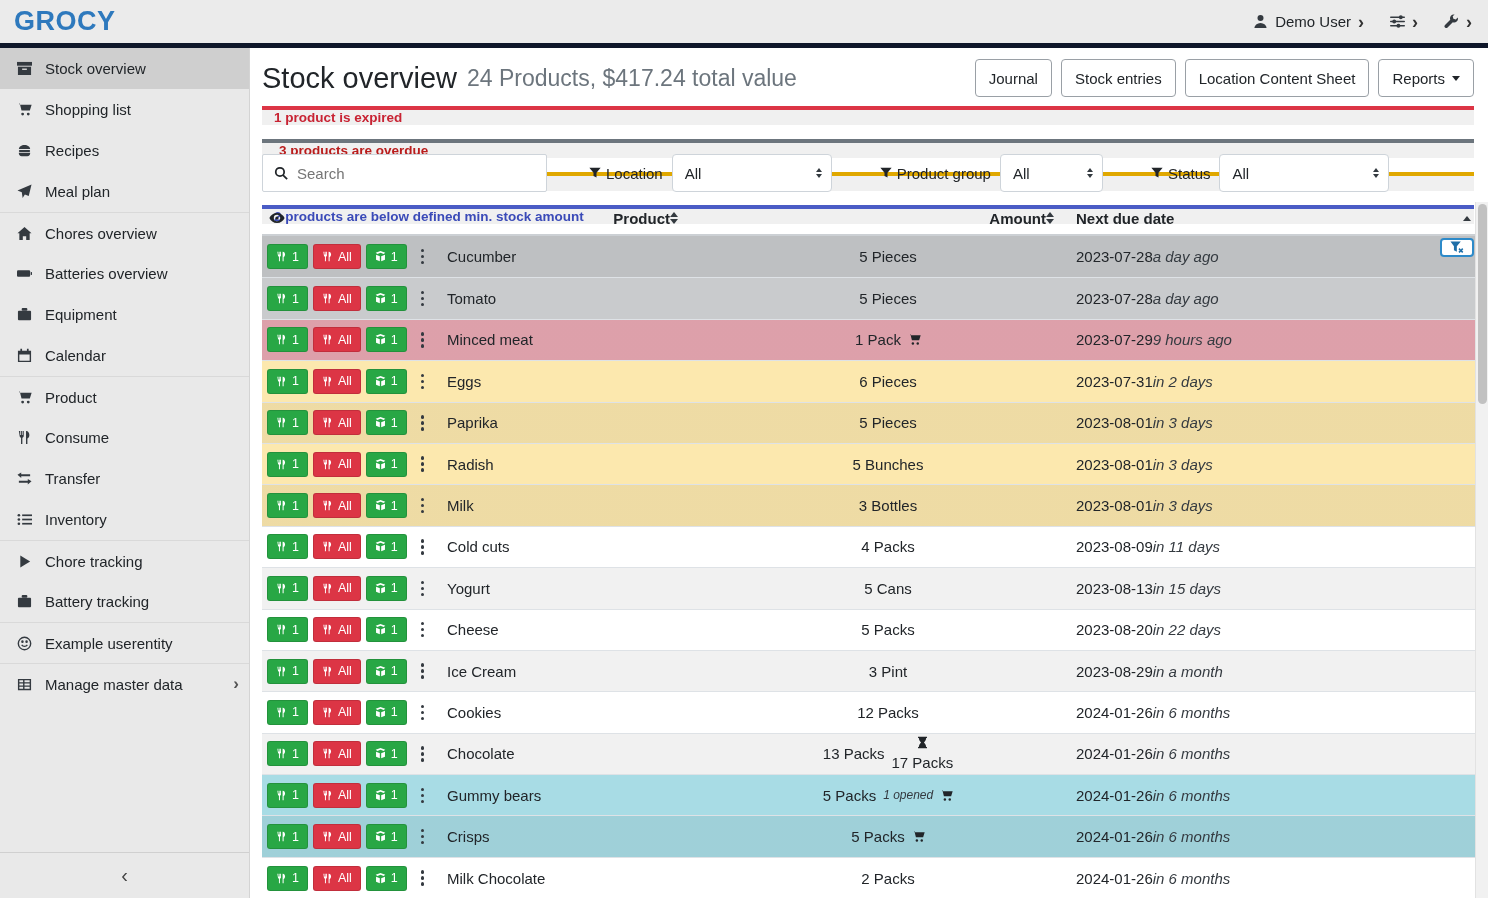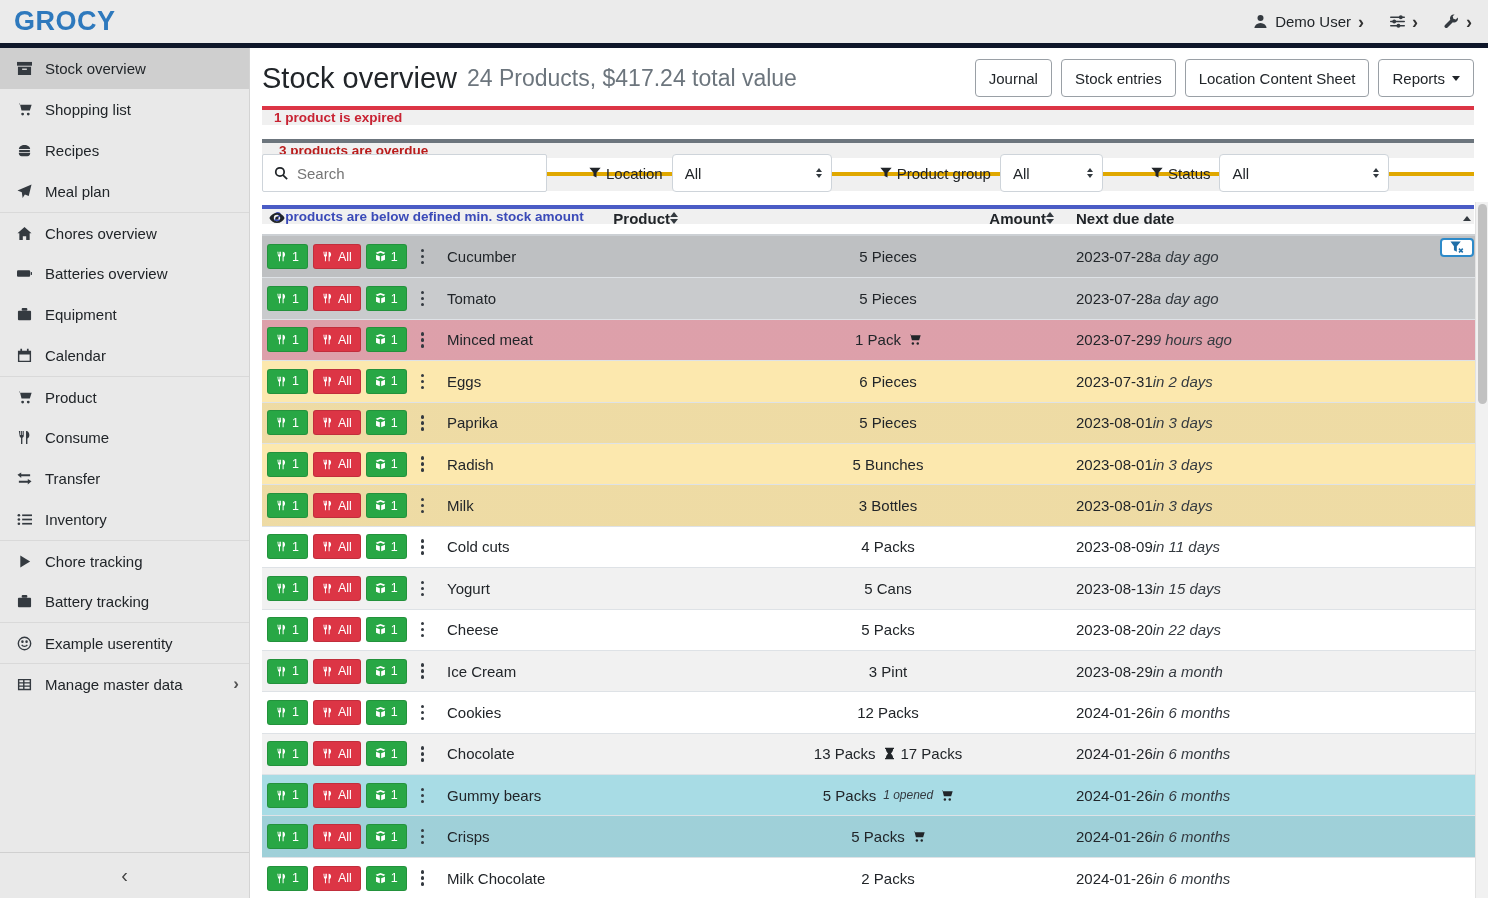--- a/index.html
+++ b/index.html
@@ -73,21 +73,21 @@
   .cell-actions{width:185px;display:flex;align-items:center;gap:5px;padding-left:5px;}
   .btn-xs{height:25px;padding:0 8px;border:1px solid rgba(0,0,0,.12);border-radius:3px;color:#fff;font-size:12.5px;display:inline-flex;align-items:center;gap:5px;cursor:pointer;}
   .btn-green{background:var(--button-green,#28a745);}
   .btn-red{background:var(--button-red,#dc3545);}
   .btn-xs .ic{display:flex;font-size:11px;}
   .dots{display:flex;flex-direction:column;gap:2.5px;padding:5px 7px;cursor:pointer;margin-left:2px;}
   .dots i{width:3.5px;height:3.5px;border-radius:50%;background:#343a40;}
   .cell-product{width:253px;}
   .cell-amount{width:376px;display:flex;align-items:center;gap:7px;justify-content:center;}
   .opened{font-style:italic;font-size:12px;color:#343a40;}
-  .agg{display:inline-flex;align-items:center;gap:5px;}
+  .agg{display:inline-flex;align-items:center;gap:5px;flex-direction:column;}
   .ic-dark{display:flex;font-size:13px;color:#212529;}
   .cell-due{flex:1;}
   .note{font-style:italic;font-size:15px;color:#343a40;}
 
   
   .scrollbar{position:absolute;top:154px;right:0;bottom:0;width:13px;background:#f1f1f1;border-left:1px solid #e2e2e2;}
   .scroll-thumb{position:absolute;top:2px;left:1.5px;width:9px;height:200px;background:#c1c1c1;border-radius:5px;cursor:pointer;}
 </style>
 </head>
 <body>

